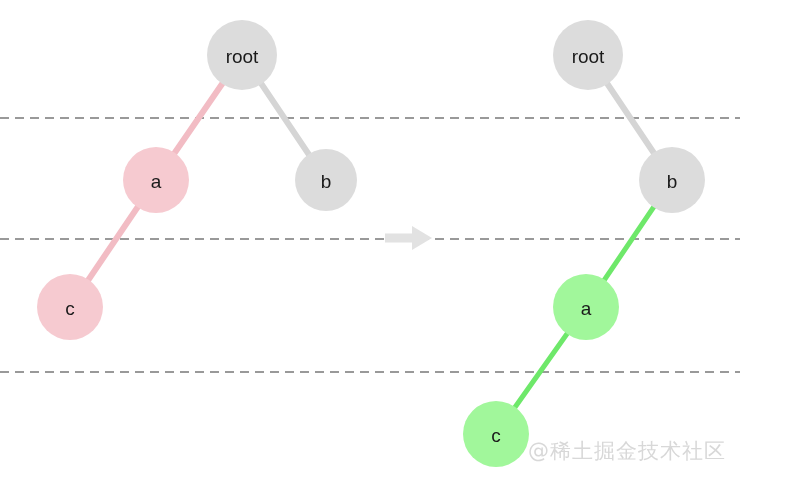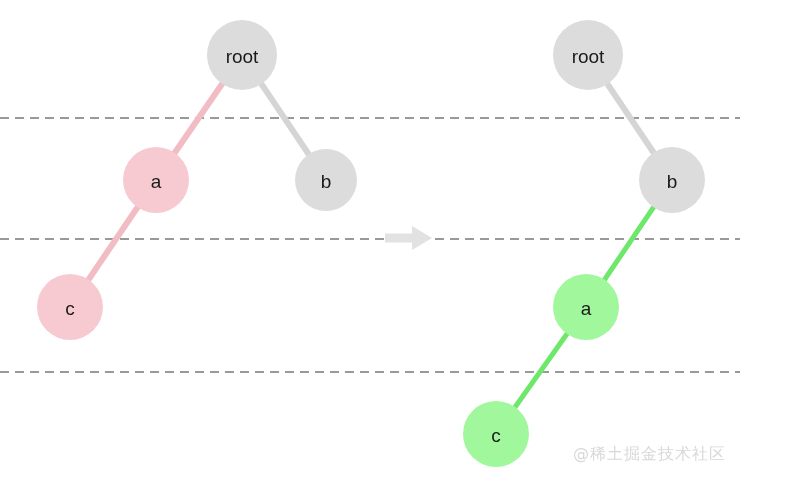--- a/index.html
+++ b/index.html
@@ -29,21 +29,21 @@
     font-size: 19px;
     fill: #1a1a1a;
     text-anchor: middle;
     dominant-baseline: central;
   }
   .watermark {
     position: absolute;
     right: 14px;
     bottom: 18px;
     font-family: "DejaVu Sans", sans-serif;
-    font-size: 16px;
+    font-size: 21px;
     color: #d8d8d8;
     letter-spacing: 1px;
     white-space: nowrap;
     user-select: none;
   }
 </style>
 </head>
 <body>
 
 <div id="canvas">

